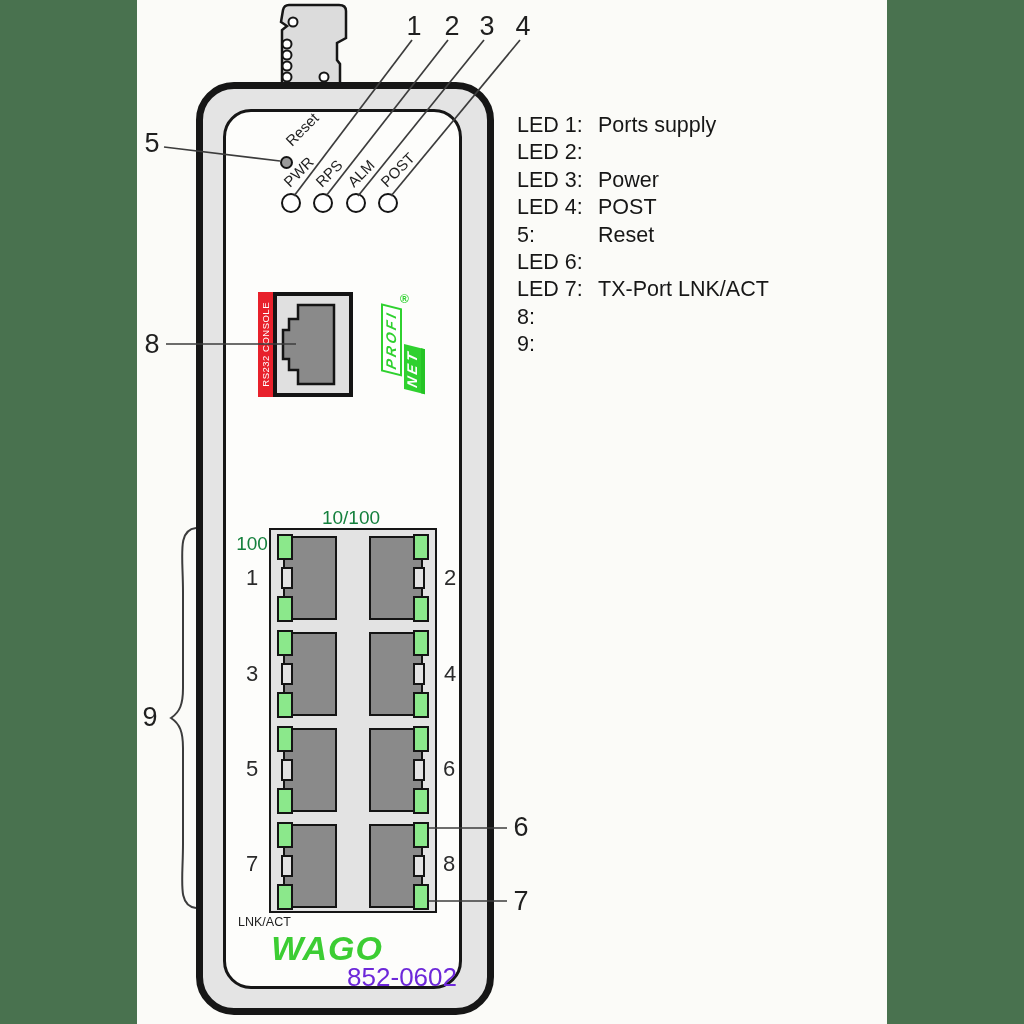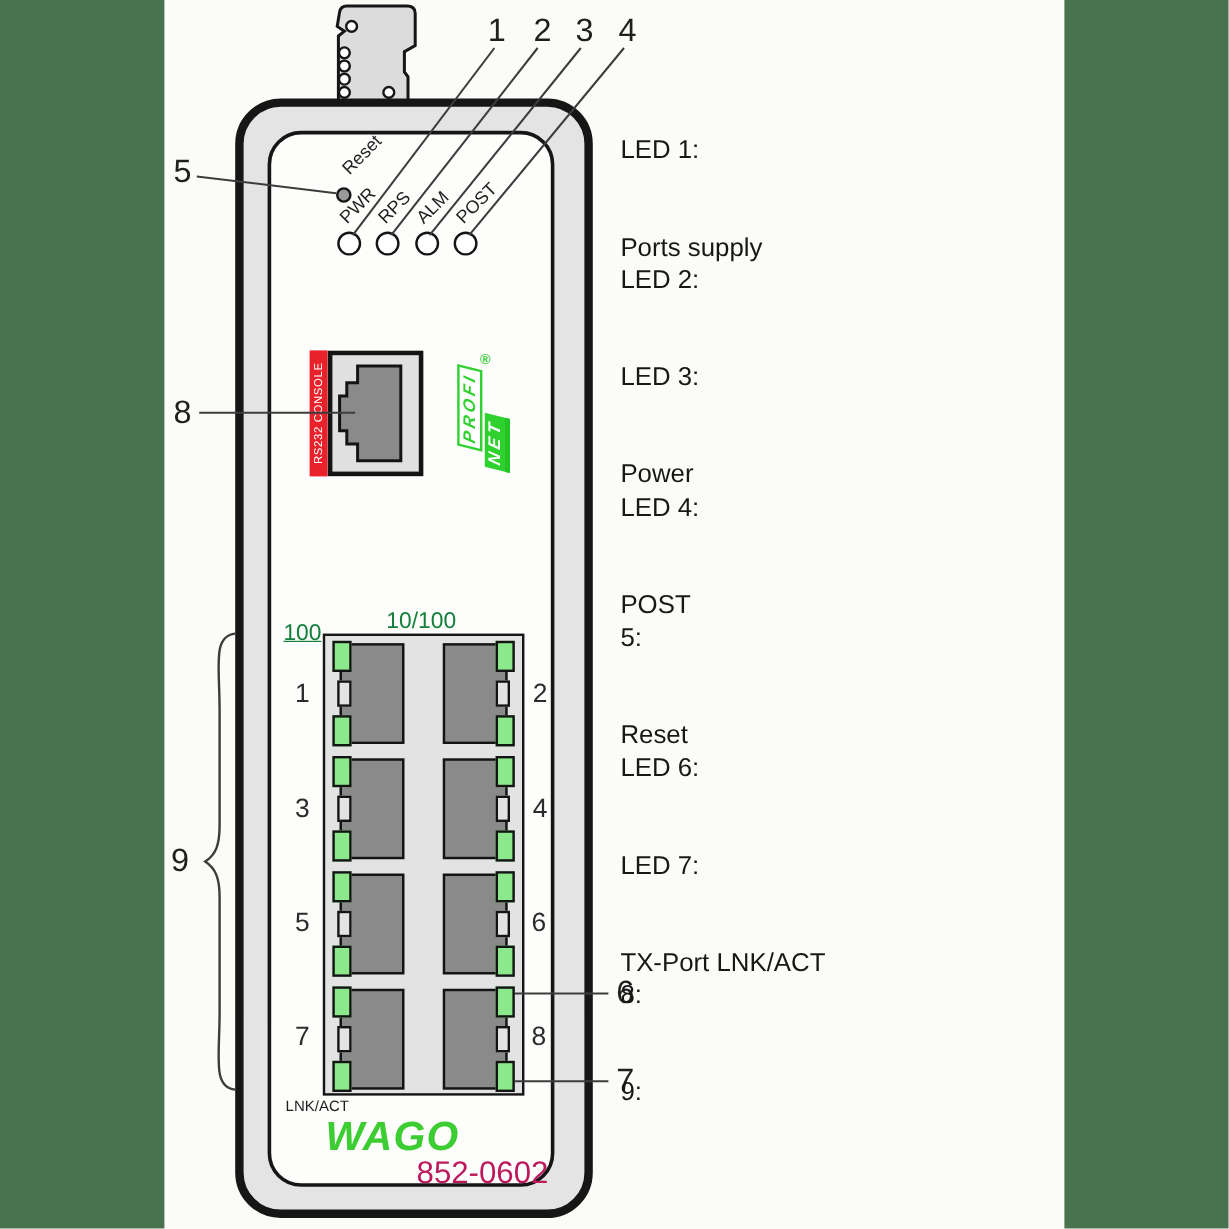--- a/index.html
+++ b/index.html
@@ -24,21 +24,21 @@
     border:2px solid #141414;border-radius:50%;background:#9A9A9A;}
   .rlabel{position:absolute;height:16px;line-height:16px;font-size:15px;color:#1f1f1f;
     white-space:nowrap;transform-origin:0 100%;transform:rotate(-45deg);}
 
   
   .callout-num{position:absolute;transform:translate(-50%,-50%);font-size:27px;color:#1f1f1f;}
   .overlay{position:absolute;left:0;top:0;pointer-events:none;}
 
   
   .legend{position:absolute;left:517px;top:112px;font-size:21.5px;line-height:27.4px;color:#171717;}
-  .legend-row{display:flex;flex-direction:column;}
+  .legend-row{display:flex;}
   .legend-key{width:81px;flex:0 0 81px;}
 
   
   .console-strip{position:absolute;left:258px;top:292px;width:15px;height:105px;background:#E8212B;
     display:flex;align-items:center;justify-content:center;}
   .console-strip span{writing-mode:vertical-rl;transform:rotate(180deg);font-size:9.5px;
     color:#fff;letter-spacing:.5px;white-space:nowrap;}
 
   
   .profinet{position:absolute;left:356px;top:318px;width:96px;height:46px;
@@ -64,21 +64,21 @@
   .pcell.r .psquare{right:6px;} .pcell.r .pled{right:0;} .pcell.r .pnotch{right:4px;}
   .pled.top{top:0;} .pled.bot{top:62px;}
   .port-num{position:absolute;transform:translate(-50%,-50%);font-size:22px;color:#2b2b2b;}
   .small-lbl{position:absolute;font-size:19px;color:#15803d;transform:translate(-50%,-50%);}
   .lnk-lbl{position:absolute;left:238px;top:915px;font-size:12.5px;color:#1f1f1f;}
 
   
   .wago{position:absolute;left:327px;top:948px;transform:translate(-50%,-50%);
     font-size:34px;font-weight:800;font-style:italic;letter-spacing:1px;color:#3CCD33;}
   .model{position:absolute;left:457px;top:977px;transform:translate(-100%,-50%);
-    font-size:26px;color:#be185d;white-space:nowrap;}
+    font-size:26px;color:#6d28d9;white-space:nowrap;}
 </style>
 </head>
 <body>
 
 <div class="stage">
 
   <div class="bar left"></div>
   <div class="bar right"></div>
 
   <svg class="overlay" width="1024" height="1024">
@@ -115,21 +115,21 @@
     <path d="M25,13 H61 V92 H25 V78 H16 V67 H10 V38 H16 V27 H25 Z" fill="#8A8A8A" stroke="#141414" stroke-width="2.5"></path>
   </svg>
 
   <div class="pf-reg">®</div>
   <div class="profinet">
     <span class="pf1">PROFI</span><br>
     <span class="pf2">NET</span>
   </div>
 
   <div class="small-lbl" style="left:351px;top:518px;">10/100</div>
-  <div class="small-lbl" style="left:252px;top:528px;text-decoration:underline;">100</div>
+  <div class="small-lbl" style="left:252px;top:544px;">100</div>
   <div class="port-block"></div>
 
   <div class="pcell l" style="left:277px;top:534px;">
     <div class="psquare"></div>
     <div class="pnotch"></div>
     <div class="pled top"></div>
     <div class="pled bot"></div>
   </div>
   <div class="pcell r" style="left:367px;top:534px;">
     <div class="psquare"></div>

